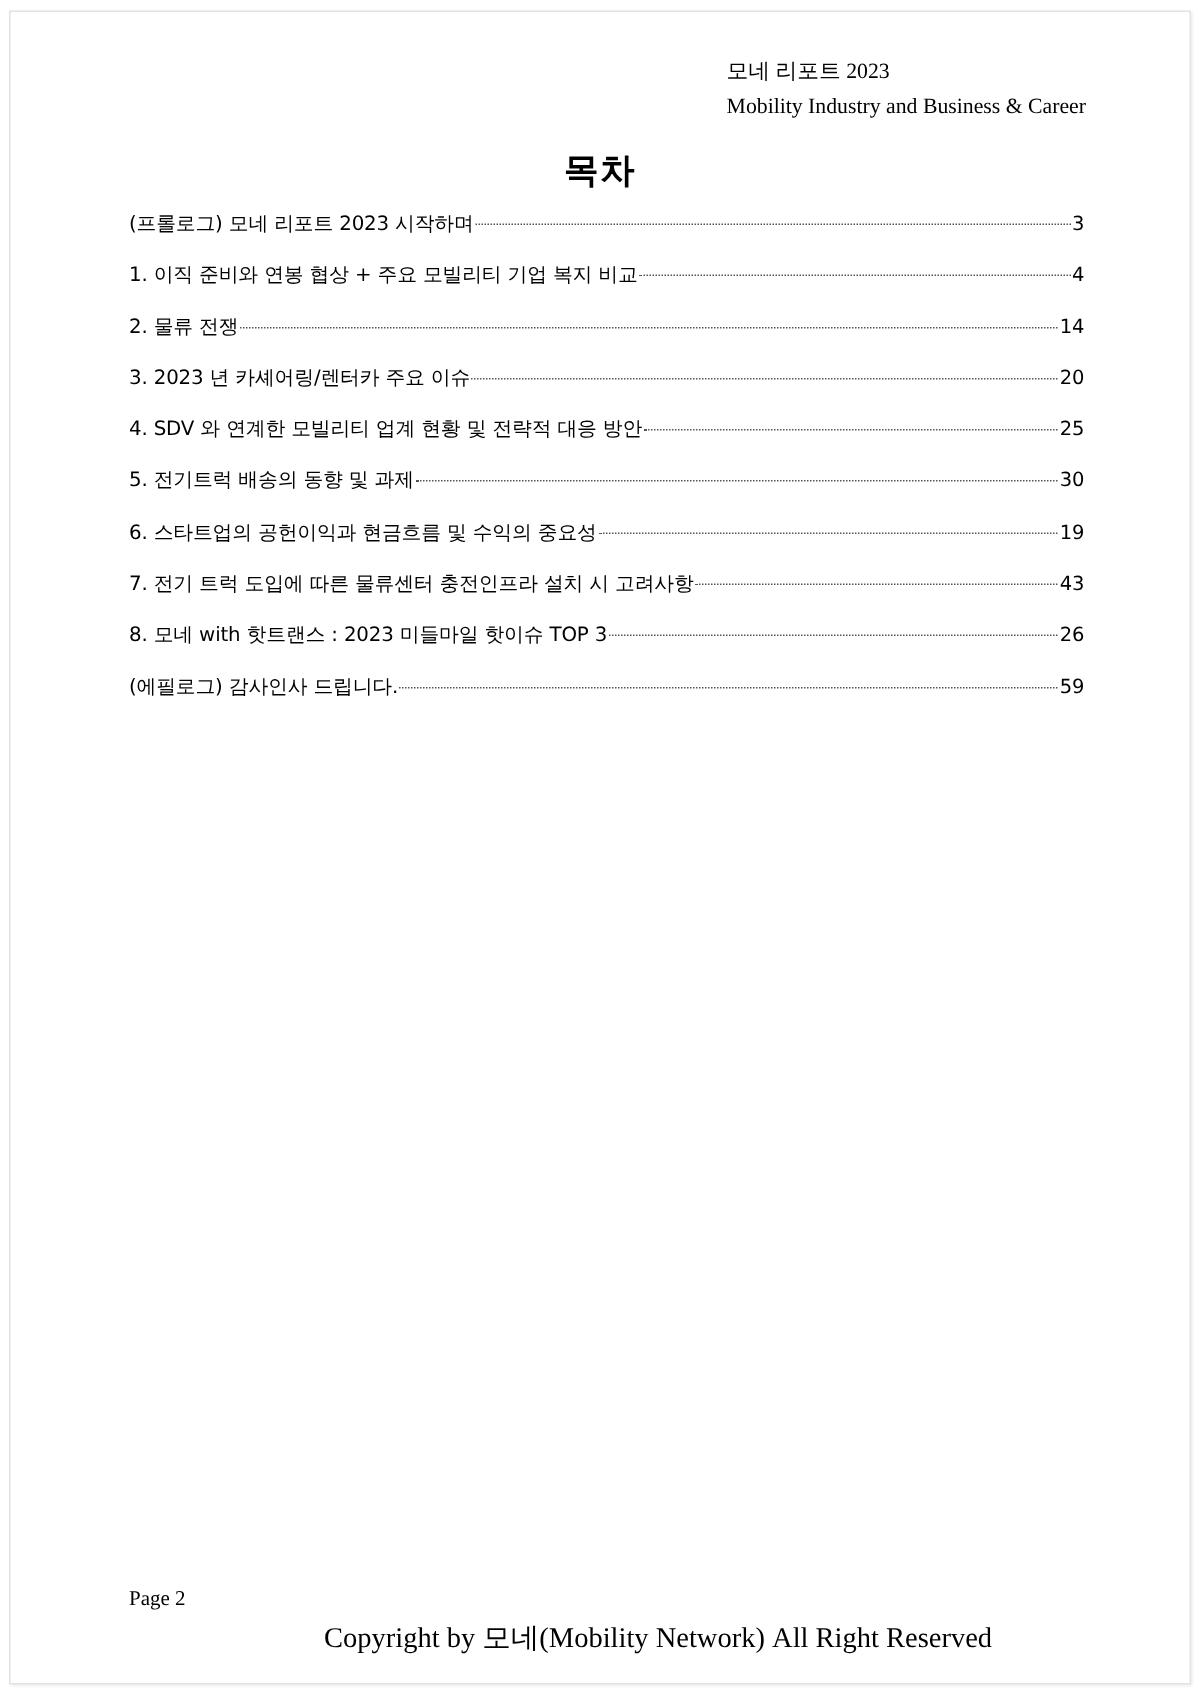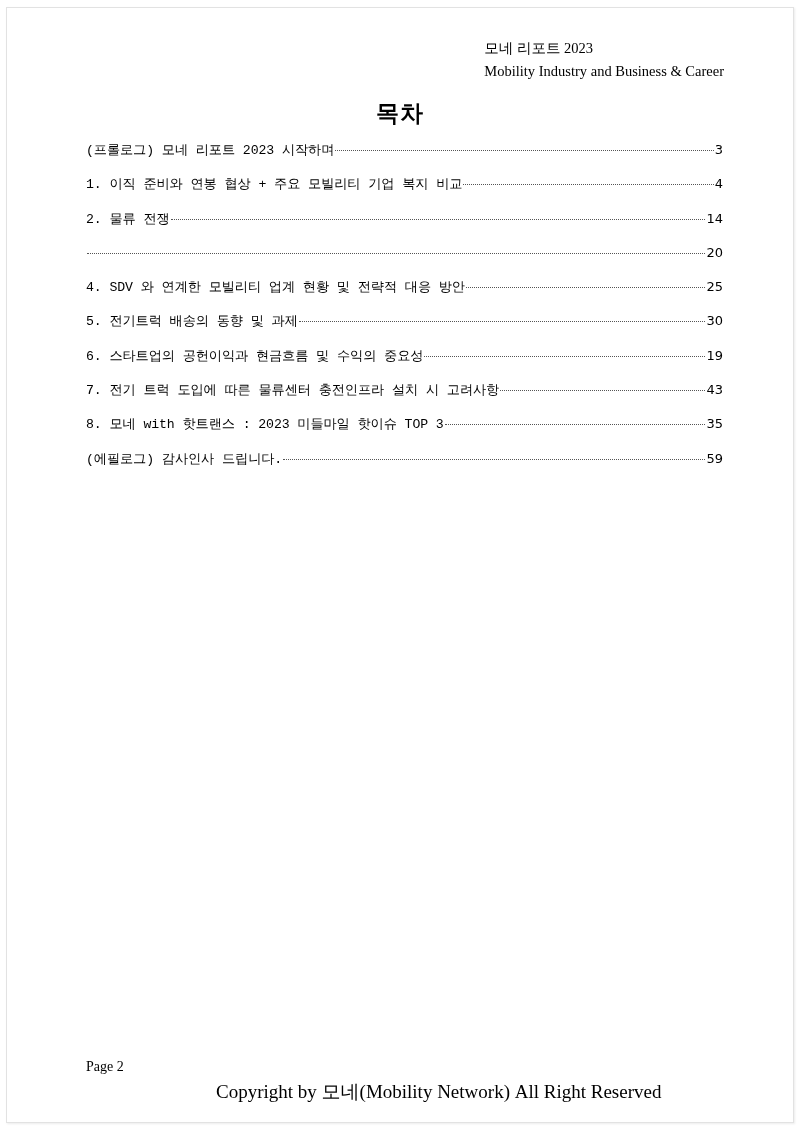--- a/index.html
+++ b/index.html
@@ -56,21 +56,20 @@
       display: flex;
       align-items: baseline;
       height: 34.3px;
       font-size: 13.2px;
       line-height: 22px;
     }
     .toc-label {
       white-space: nowrap;
       font-weight: 500;
       letter-spacing: -0.1px;
-      font-family: Liberation Mono, monospace;
     }
     .toc-leader {
       flex: 1;
       margin: 0 1px;
       border-bottom: 1px dotted #555;
       transform: translateY(-3px);
       min-width: 10px;
     }
     .toc-page {
       white-space: nowrap;
@@ -115,20 +114,21 @@
     <span class="toc-label">1. 이직 준비와 연봉 협상 + 주요 모빌리티 기업 복지 비교</span>
     <span class="toc-leader"></span>
     <span class="toc-page">4</span>
   </div>
   <div class="toc-row">
     <span class="toc-label">2. 물류 전쟁</span>
     <span class="toc-leader"></span>
     <span class="toc-page">14</span>
   </div>
   <div class="toc-row">
+    <span class="toc-label">3. 2023 년 카셰어링/렌터카 주요 이슈</span>
     <span class="toc-leader"></span>
     <span class="toc-page">20</span>
   </div>
   <div class="toc-row">
     <span class="toc-label">4. SDV 와 연계한 모빌리티 업계 현황 및 전략적 대응 방안</span>
     <span class="toc-leader"></span>
     <span class="toc-page">25</span>
   </div>
   <div class="toc-row">
     <span class="toc-label">5. 전기트럭 배송의 동향 및 과제</span>
@@ -141,21 +141,21 @@
     <span class="toc-page">19</span>
   </div>
   <div class="toc-row">
     <span class="toc-label">7. 전기 트럭 도입에 따른 물류센터 충전인프라 설치 시 고려사항</span>
     <span class="toc-leader"></span>
     <span class="toc-page">43</span>
   </div>
   <div class="toc-row">
     <span class="toc-label">8. 모네 with 핫트랜스 : 2023 미들마일 핫이슈 TOP 3</span>
     <span class="toc-leader"></span>
-    <span class="toc-page">35</span>
+    <span class="toc-page">26</span>
   </div>
   <div class="toc-row">
     <span class="toc-label">(에필로그) 감사인사 드립니다.</span>
     <span class="toc-leader"></span>
     <span class="toc-page">59</span>
   </div>
 </div>
 
 <div class="footer-page">Page  2</div>
 <div class="footer-copyright">Copyright by  모네(Mobility Network) All Right Reserved</div>

